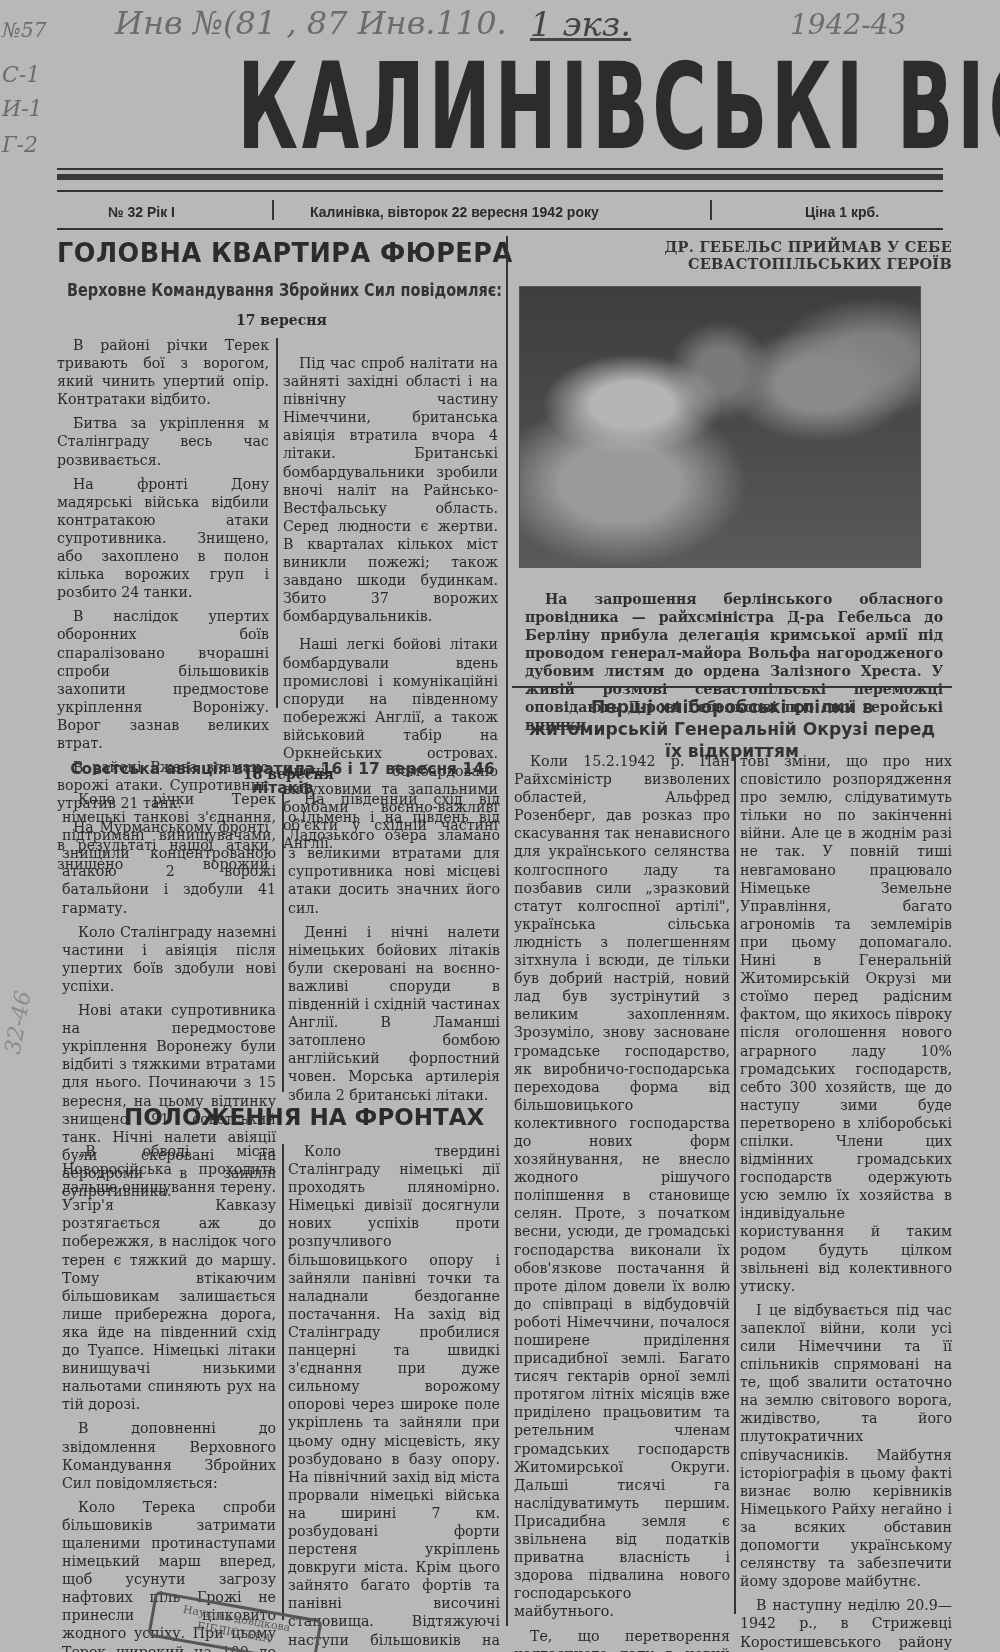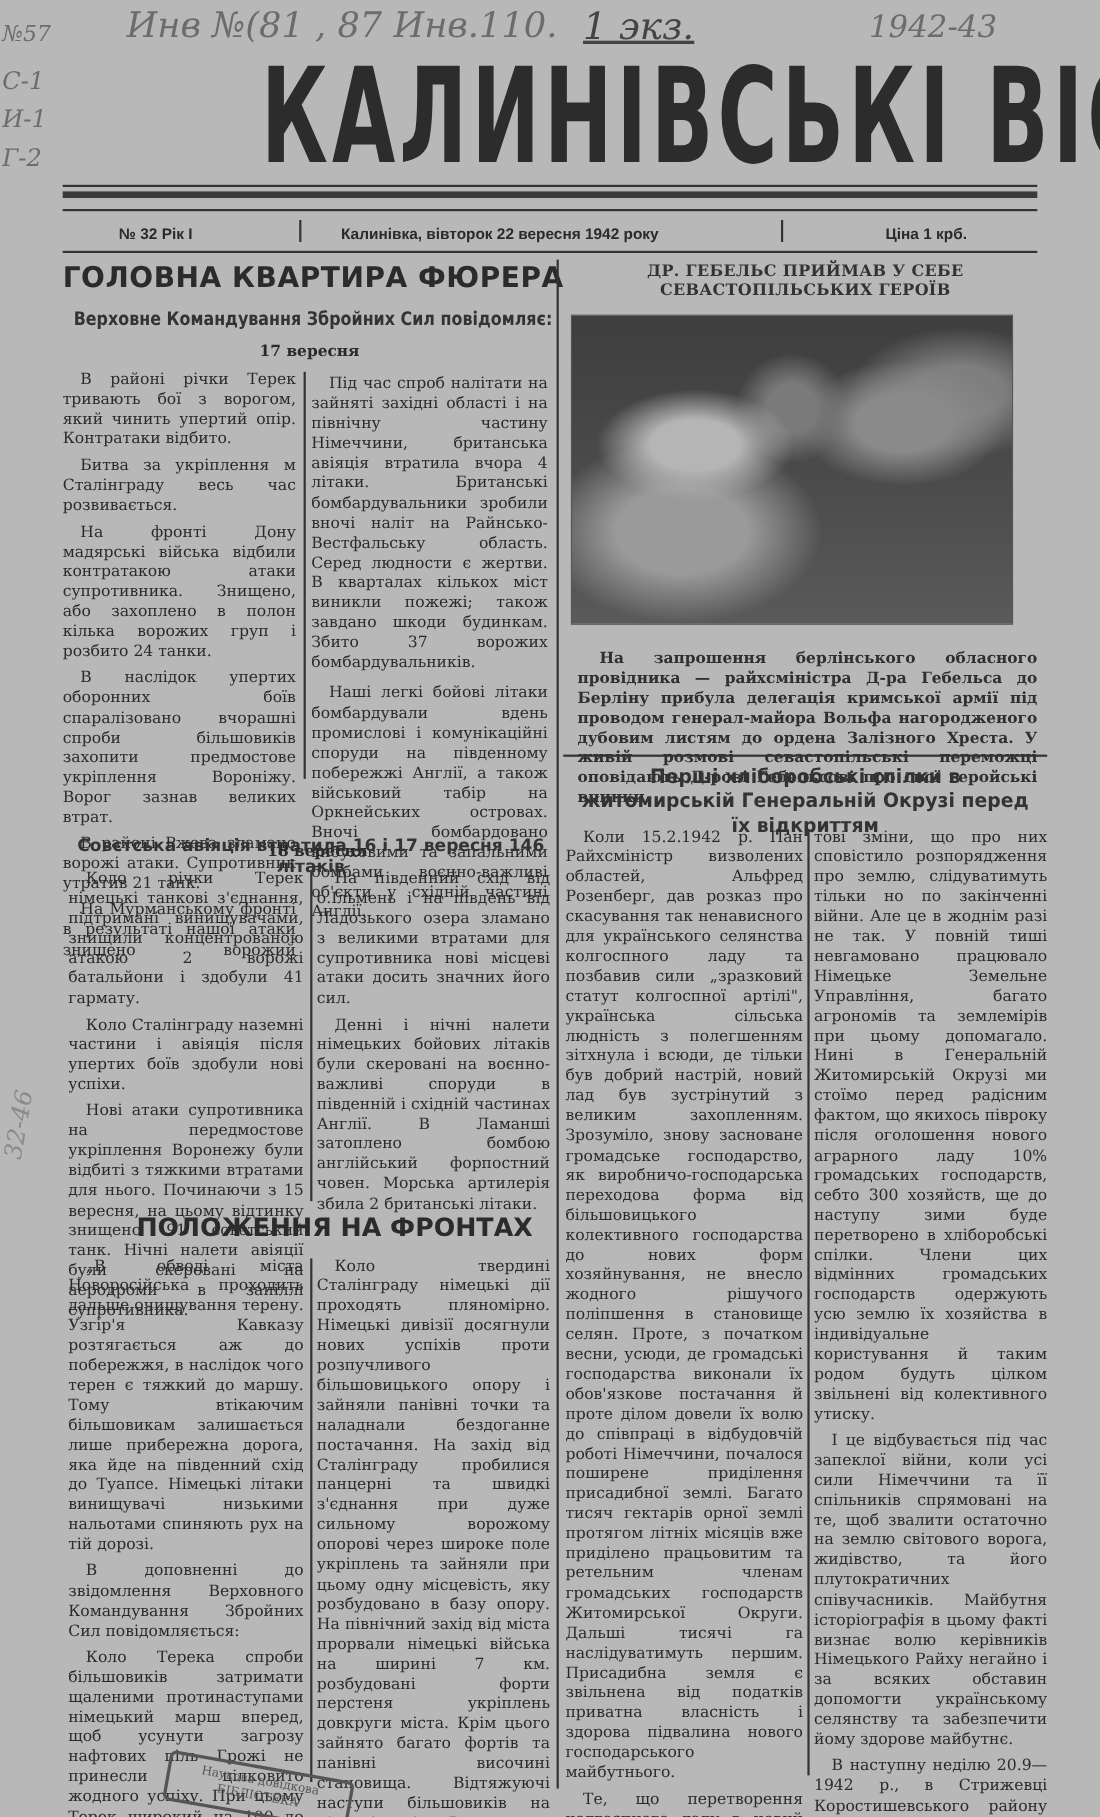--- a/index.html
+++ b/index.html
@@ -73,21 +73,21 @@
   <div class="col" style="left:57px;top:336px;width:212px;">
     <p>В районі річки Терек тривають бої з ворогом, який чинить упертий опір. Контратаки відбито.</p>
     <p>Битва за укріплення м Сталінграду весь час розвивається.</p>
     <p>На фронті Дону мадярські війська відбили контратакою атаки супротивника. Знищено, або захоплено в полон кілька ворожих груп і розбито 24 танки.</p>
     <p>В наслідок упертих оборонних боїв спаралізовано вчорашні спроби більшовиків захопити предмостове укріплення Вороніжу. Ворог зазнав великих втрат.</p>
     <p>В районі Ржева зламано ворожі атаки. Супротивник утратив 21 танк.</p>
     <p style="max-height:54px;overflow:hidden;">На Мурманському фронті в результаті нашої атаки знищено ворожий батальйон бригади на оленях.</p>
   </div>
   <div class="vsep" style="left:276px;top:338px;height:370px;"></div>
   <div class="col" style="left:283px;top:336px;width:215px;">
-    <p style="margin-top:4px;">Під час спроб налітати на зайняті західні області і на північну частину Німеччини, британська авіяція втратила вчора 4 літаки. Британські бомбардувальники зробили вночі наліт на Райнсько-Вестфальську область. Серед людности є жертви. В кварталах кількох міст виникли пожежі; також завдано шкоди будинкам. Збито 37 ворожих бомбардувальників.</p>
+    <p style="margin-top:18px;">Під час спроб налітати на зайняті західні області і на північну частину Німеччини, британська авіяція втратила вчора 4 літаки. Британські бомбардувальники зробили вночі наліт на Райнсько-Вестфальську область. Серед людности є жертви. В кварталах кількох міст виникли пожежі; також завдано шкоди будинкам. Збито 37 ворожих бомбардувальників.</p>
     <p style="margin-top:10px;">Наші легкі бойові літаки бомбардували вдень промислові і комунікаційні споруди на південному побережжі Англії, а також військовий табір на Оркнейських островах. Вночі бомбардовано вибуховими та запальними бомбами воєнно-важливі об'єкти у східній частині Англії.</p>
   </div>
 
   <div class="h-cond" style="left:70px;top:720px;width:425px;font-size:15.5px;line-height:19px;text-align:center;white-space:normal;margin-top:40px;">
     <span>Совєтська авіяція втратила 16 і 17 вересня 146 літаків</span>
   </div>
   <div class="date" style="left:243px;top:766px;">18 вересня</div>
 
   <div class="col" style="left:62px;top:790px;width:214px;">
     <p>Коло річки Терек німецькі танкові з'єднання, підтримані винищувачами, знищили концентрованою атакою 2 ворожі батальйони і здобули 41 гармату.</p>
@@ -107,21 +107,21 @@
     <p>В доповненні до звідомлення Верховного Командування Збройних Сил повідомляється:</p>
     <p>Коло Терека спроби більшовиків затримати щаленими протинаступами німецький марш вперед, щоб усунути загрозу нафтових піль Грожі не принесли цілковито жодного успіху. При цьому Терек широкий на 100 до 500 метрів та досить глибокий, уявляє собою значну перешкоду для рухів військ.</p>
   </div>
   <div class="vsep" style="left:282px;top:1144px;height:476px;"></div>
   <div class="col" style="left:288px;top:1142px;width:212px;">
     <p>Коло твердині Сталінграду німецькі дії проходять пляномірно. Німецькі дивізії досягнули нових успіхів проти розпучливого більшовицького опору і зайняли панівні точки та наладнали бездоганне постачання. На захід від Сталінграду пробилися панцерні та швидкі з'єднання при дуже сильному ворожому опорові через широке поле укріплень та зайняли при цьому одну місцевість, яку розбудовано в базу опору. На північний захід від міста прорвали німецькі війська на ширині 7 км. розбудовані форти перстеня укріплень довкруги міста. Крім цього зайнято багато фортів та панівні височині становища. Відтяжуючі наступи більшовиків на півночі, під Волгою та Доном було відбито частинно протинаступом, а частинно в боях зблизька з тяжкими втратами для ворога.</p>
   </div>
 
   <div class="vsep" style="left:506px;top:236px;height:1390px;"></div>
 
-  <div class="h-cond" style="left:512px;top:238px;width:440px;font-size:14.5px;line-height:17px;text-align:center;white-space:normal;font-family:'DejaVu Serif',serif;letter-spacing:0.3px;">
+  <div class="h-cond" style="left:512px;top:238px;width:440px;font-size:14.5px;line-height:17px;text-align:right;white-space:normal;font-family:'DejaVu Serif',serif;letter-spacing:0.3px;">
     <span>ДР. ГЕБЕЛЬС ПРИЙМАВ У СЕБЕ СЕВАСТОПІЛЬСЬКИХ ГЕРОЇВ</span>
   </div>
   <div class="photo" title="Photograph of Dr. Goebbels greeting decorated soldiers"></div>
   <div class="caption">На запрошення берлінського обласного провідника — райхсміністра Д-ра Гебельса до Берліну прибула делегація кримської армії під проводом генерал-майора Вольфа нагородженого дубовим листям до ордена Залізного Хреста. У живій розмові севастопільські переможці оповідають Д-рові Гебельсові про свої геройські вчинки.</div>
   <div class="rule" style="left:512px;top:686px;width:440px;height:2px;"></div>
 
   <div class="h-cond" style="left:512px;top:696px;width:440px;font-size:18px;line-height:22px;text-align:center;white-space:normal;transform:scaleX(0.95);transform-origin:center;">
     <span>Перші хліборобські спілки в житомирській Генеральній Окрузі перед їх відкриттям</span>
   </div>
 

